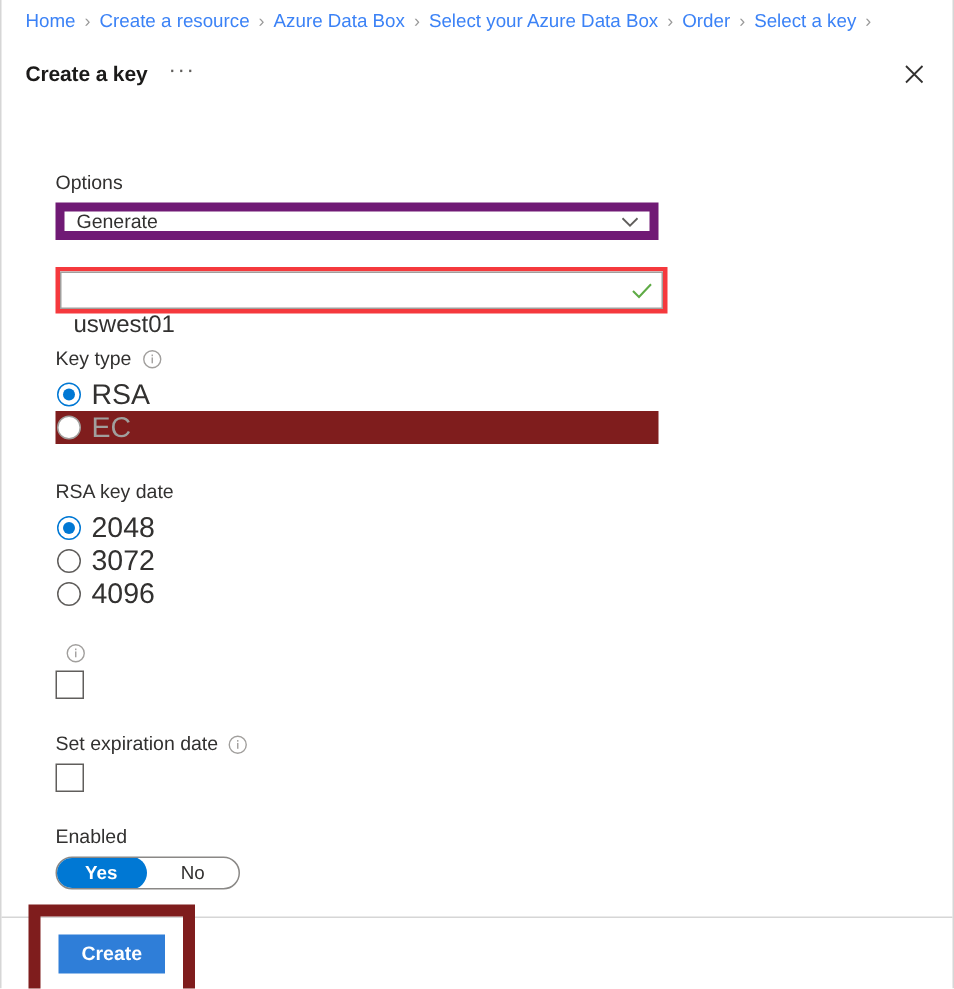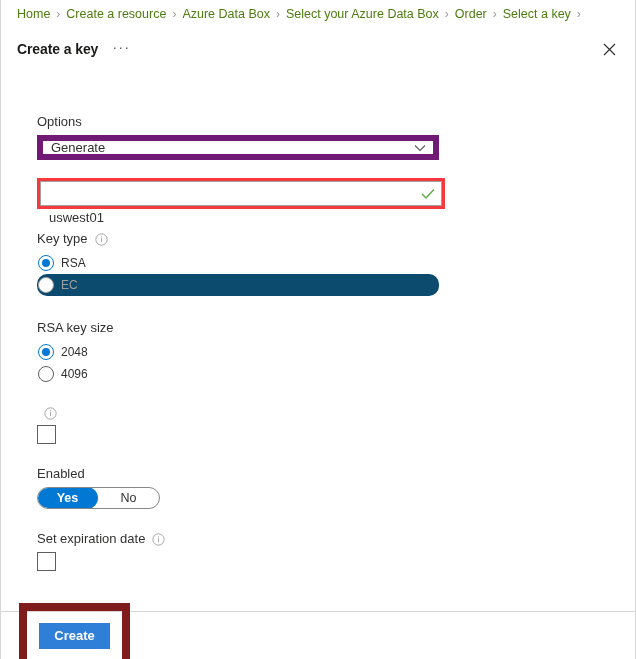--- a/index.html
+++ b/index.html
@@ -33,21 +33,21 @@
     height: 27px;
     display: flex;
     align-items: center;
     padding-left: 16px;
     padding-right: 10px;
     font-size: 12.5px;
     white-space: nowrap;
     overflow: hidden;
   }
   .crumb {
-    color: #4d7c0f;
+    color: #3b82f6;
     text-decoration: none;
     cursor: pointer;
   }
   .crumb-sep {
     color: #9a9a9a;
     margin: 0 6px;
     font-size: 12px;
     line-height: 1;
     user-select: none;
   }
@@ -150,21 +150,21 @@
     height: 25px;
     border: 1px solid #a19f9d;
     background: #fff;
     display: flex;
     align-items: center;
     padding: 0 26px 0 8px;
     font-size: 13px;
     color: #323130;
   }
   .text-input-value {
-    font-size: 13px;
+    font-size: 16px;
     color: #323130;
     line-height: 1;
     margin-top: 47px;
   }
   .check-ok {
     position: absolute;
     right: 6px;
     top: 50%;
     transform: translateY(-50%);
     color: #5fab46;
@@ -174,23 +174,22 @@
   
   .radio-row {
     display: flex;
     align-items: center;
     height: 22px;
     width: 402px;
     padding-left: 1px;
     cursor: pointer;
   }
   .radio-row.disabled {
-    background: #0c4a6e;
+    background: #7f1d1d;
     cursor: default;
-    border-radius: 10px;
   }
   .radio {
     width: 16px;
     height: 16px;
     border-radius: 50%;
     border: 1px solid #605e5c;
     background: #fff;
     display: inline-flex;
     align-items: center;
     justify-content: center;
@@ -200,21 +199,21 @@
   .radio.checked { border-color: #0078d4; }
   .radio.checked::after {
     content: "";
     width: 8px;
     height: 8px;
     border-radius: 50%;
     background: #0078d4;
   }
   .radio.dis { border-color: #a19f9d; }
   .radio-label {
-    font-size: 12px;
+    font-size: 19px;
     color: #323130;
     line-height: 1;
   }
   .radio-row.disabled .radio-label { color: #a19f9d; }
 
   
   .checkbox {
     width: 19px;
     height: 19px;
     border: 1px solid #605e5c;
@@ -363,69 +362,73 @@
         <span class="radio-label">RSA</span>
       </div>
       <div class="radio-row disabled">
         <span class="radio dis"></span>
         <span class="radio-label">EC</span>
       </div>
     </div>
 
     <div class="field mt-24">
       <div class="label">
-        <span>RSA key size</span>
+        <span>RSA key date</span>
       </div>
       <div class="radio-row">
         <span class="radio checked"></span>
         <span class="radio-label">2048</span>
+      </div>
+      <div class="radio-row">
+        <span class="radio"></span>
+        <span class="radio-label">3072</span>
       </div>
       <div class="radio-row">
         <span class="radio"></span>
         <span class="radio-label">4096</span>
       </div>
     </div>
 
     <div class="field mt-22">
       <div class="label">
         <span class="info-icon">
           <svg width="13" height="13" viewBox="0 0 14 14" aria-hidden="true">
             <circle cx="7" cy="7" r="6.1" stroke="#a19f9d" stroke-width="1" fill="none"></circle>
             <rect x="6.5" y="5.7" width="1" height="4.2" fill="#a19f9d"></rect>
             <rect x="6.5" y="3.6" width="1" height="1.2" fill="#a19f9d"></rect>
           </svg>
         </span>
       </div>
       <div class="checkbox"></div>
-    </div>
-
-    <div class="field mt-22">
-      <div class="label">
-        <span>Enabled</span>
-      </div>
-      <div class="toggle">
-        <div class="toggle-opt on">Yes</div>
-        <div class="toggle-opt">No</div>
-      </div>
     </div>
 
     <div class="field mt-22">
       <div class="label">
         <span>Set expiration date</span>
         <span class="info-icon">
           <svg width="13" height="13" viewBox="0 0 14 14" aria-hidden="true">
             <circle cx="7" cy="7" r="6.1" stroke="#a19f9d" stroke-width="1" fill="none"></circle>
             <rect x="6.5" y="5.7" width="1" height="4.2" fill="#a19f9d"></rect>
             <rect x="6.5" y="3.6" width="1" height="1.2" fill="#a19f9d"></rect>
           </svg>
         </span>
       </div>
       <div class="checkbox"></div>
     </div>
 
+    <div class="field mt-22">
+      <div class="label">
+        <span>Enabled</span>
+      </div>
+      <div class="toggle">
+        <div class="toggle-opt on">Yes</div>
+        <div class="toggle-opt">No</div>
+      </div>
+    </div>
+
   </div>
 
   <div class="footer">
     <span class="create-annot">
       <button class="create-btn">Create</button>
     </span>
   </div>
 
 </div>
 

